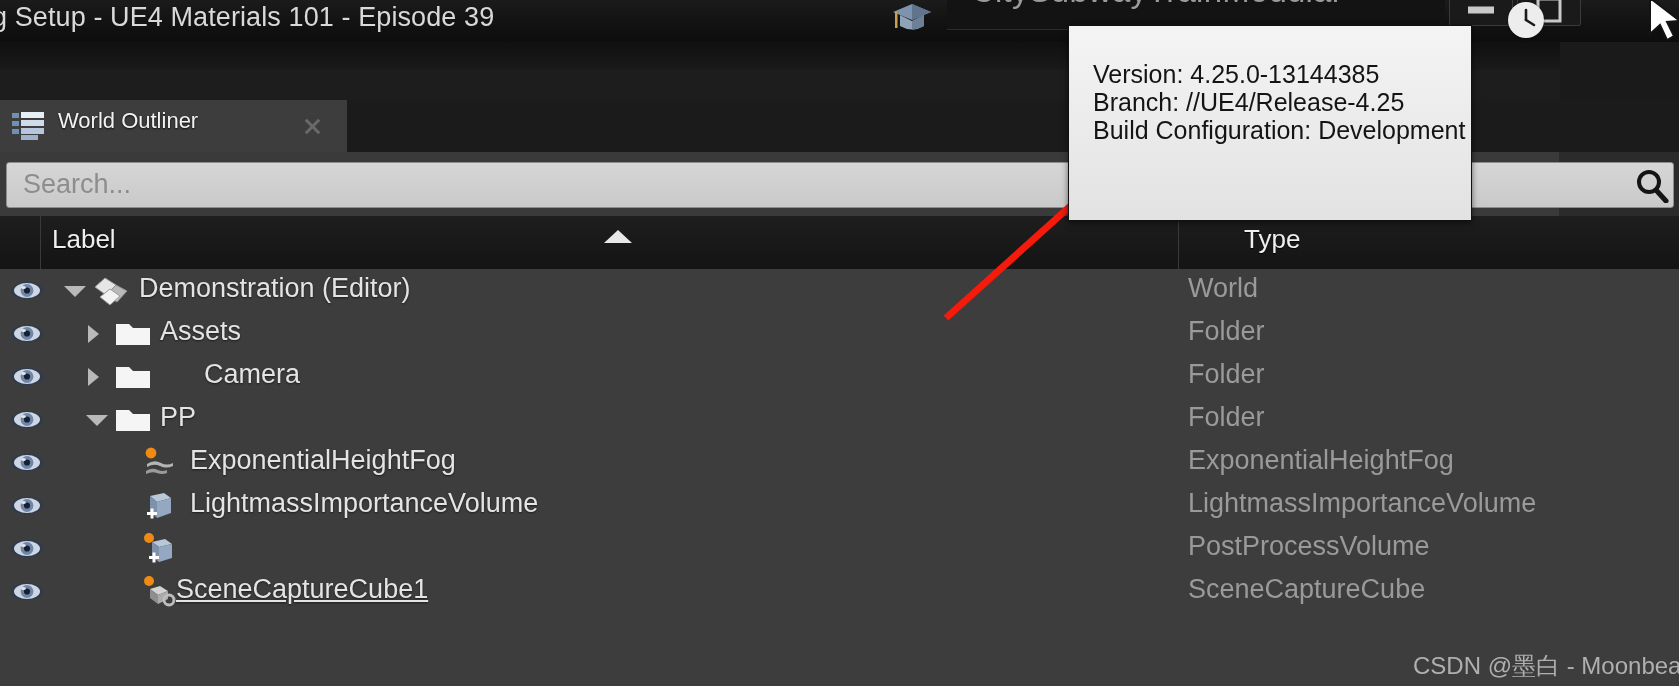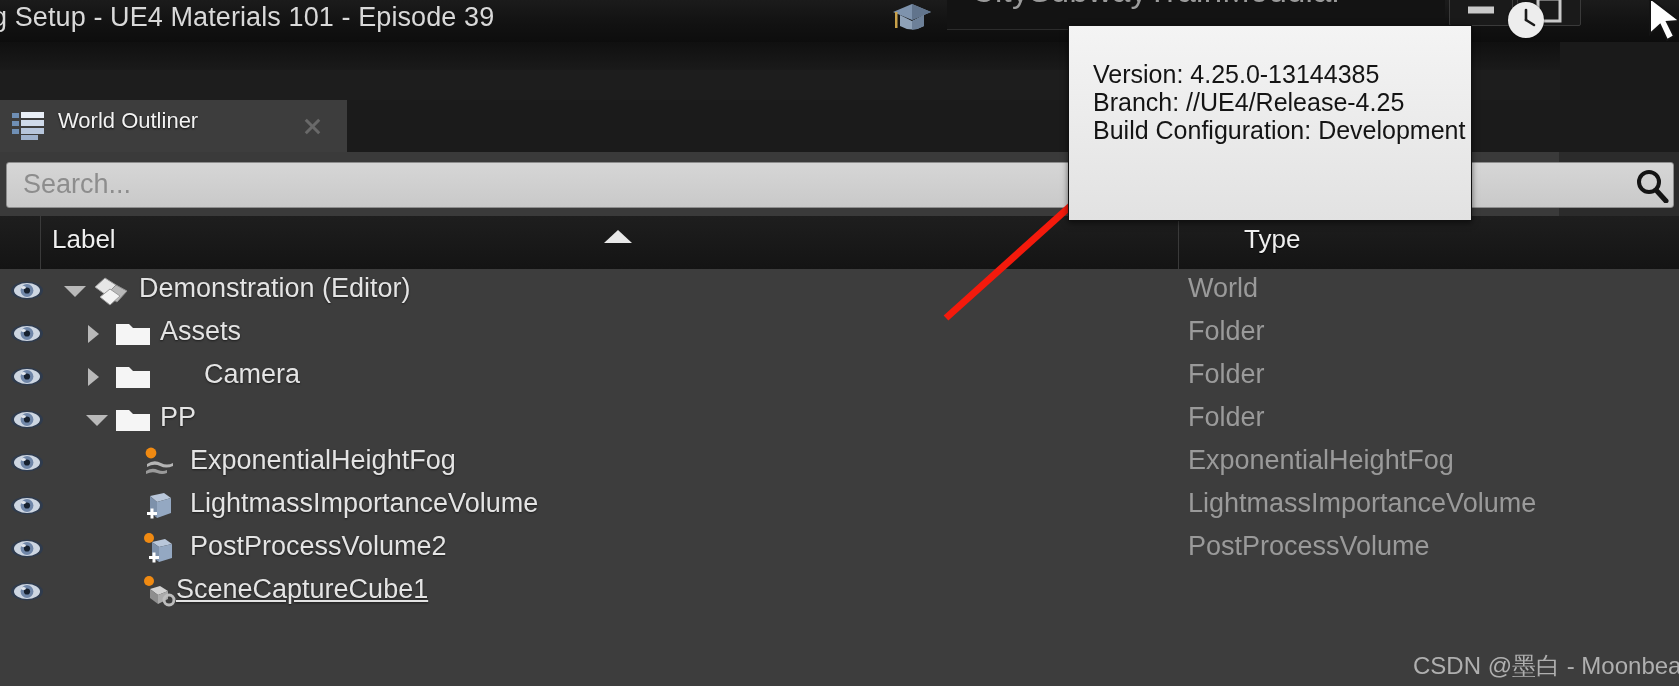--- a/index.html
+++ b/index.html
@@ -370,21 +370,20 @@
             <circle cx="9" cy="5" r="5" fill="#f08a12"></circle>
             <polygon points="12,9 25,6 32,11 19,14" fill="#b9c7da"></polygon>
             <polygon points="12,9 19,14 19,29 12,24" fill="#7d91ab"></polygon>
             <polygon points="19,14 32,11 32,25 19,29" fill="#94a8c2"></polygon>
             <g fill="#ffffff">
               <rect x="9" y="23" width="10" height="3"></rect>
               <rect x="12.5" y="19.5" width="3" height="10"></rect>
             </g>
           </svg>
         </span>
-        <span class="rlabel" style="left:190px;">PostProcessVolume2</span>
         <span class="rtype">PostProcessVolume</span>
       </div>
 
       <div class="row">
         <span class="eye">
           <svg width="34" height="25" viewBox="0 0 34 25">
             <ellipse cx="17" cy="12.5" rx="16" ry="9" fill="#2f3b4d"></ellipse>
             <ellipse cx="17" cy="12.5" rx="13" ry="7.4" fill="#cdd6e2"></ellipse>
             <circle cx="17" cy="12.5" r="6.4" fill="#6f86a8"></circle>
             <circle cx="17" cy="12.5" r="3.1" fill="#16202e"></circle>
@@ -394,20 +393,21 @@
         <span class="ricon" style="left:140px;">
           <svg width="40" height="32" viewBox="0 0 40 32">
             <circle cx="9" cy="5" r="5" fill="#f08a12"></circle>
             <path d="M10 13 l10 -3 l8 5 l-10 4 z" fill="#d2d2d2"></path>
             <path d="M10 13 l8 6 l0 9 l-8 -6 z" fill="#8e8e8e"></path>
             <path d="M18 19 l10 -4 l0 8 l-10 5 z" fill="#ababab"></path>
             <circle cx="29" cy="24" r="5" fill="none" stroke="#bdbdbd" stroke-width="3"></circle>
           </svg>
         </span>
         <span class="rlabel" style="left:176px;text-decoration:underline;">SceneCaptureCube1</span>
+        <span class="rtype">SceneCaptureCube</span>
       </div>
 
     </div>
   </div>
 
   <div class="arrow">
     <svg width="210" height="190" viewBox="0 0 210 190">
       <line x1="16" y1="168" x2="176" y2="24" stroke="#f41a0c" stroke-width="7"></line>
       <polygon points="186,14 158,22 174,38" fill="#f41a0c"></polygon>
     </svg>

